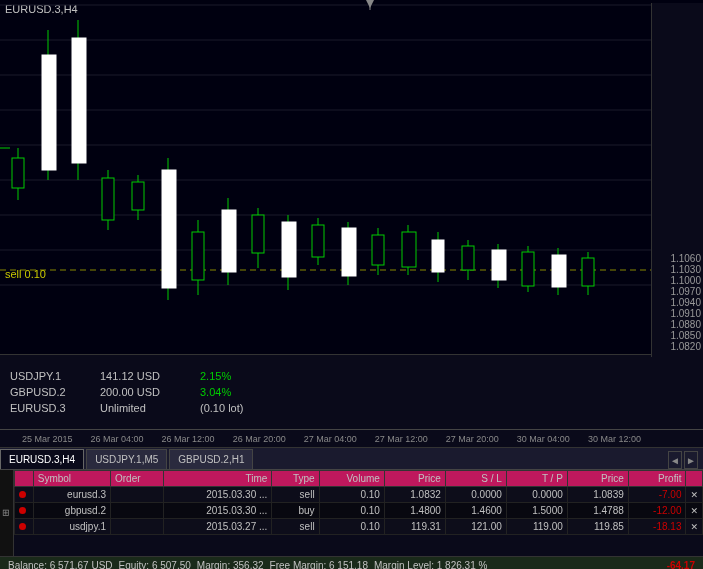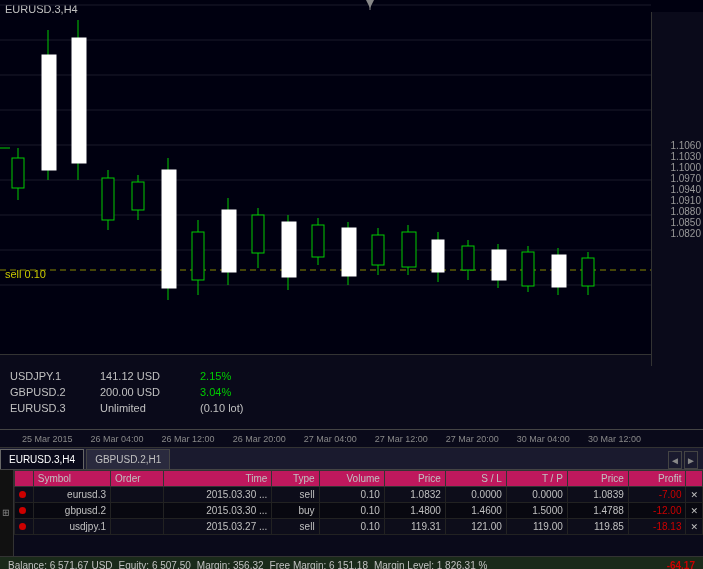--- a/index.html
+++ b/index.html
@@ -26,28 +26,28 @@
       position: absolute;
       top: 3px;
       left: 5px;
       color: #c0c0c0;
       font-size: 11px;
     }
 
     #price-right {
       position: absolute;
       right: 0;
-      top: 12px;
+      top: 3px;
       width: 52px;
       height: 100%;
       background: #0a0a1a;
       border-left: 1px solid #333;
       display: flex;
       flex-direction: column;
-      justify-content: center;
+      justify-content: flex-end;
       padding: 5px 2px;
     }
 
     .price-label {
       color: #999;
       font-size: 10px;
       text-align: right;
     }
 
     
@@ -431,20 +431,23 @@
   <span class="time-tick">27 Mar 04:00</span>
   <span class="time-tick">27 Mar 12:00</span>
   <span class="time-tick">27 Mar 20:00</span>
   <span class="time-tick">30 Mar 04:00</span>
   <span class="time-tick">30 Mar 12:00</span>
 </div>
 
 <div id="chart-tabs">
   <div class="chart-tab active">
     <span>EURUSD.3,H4</span>
+  </div>
+  <div class="chart-tab">
+    <span>USDJPY.1,M5</span>
   </div>
   <div class="chart-tab">
     <span>GBPUSD.2,H1</span>
   </div>
   <div class="tab-arrow">
     <div class="tab-arrow-btn">◄</div>
     <div class="tab-arrow-btn">►</div>
   </div>
 </div>
 

